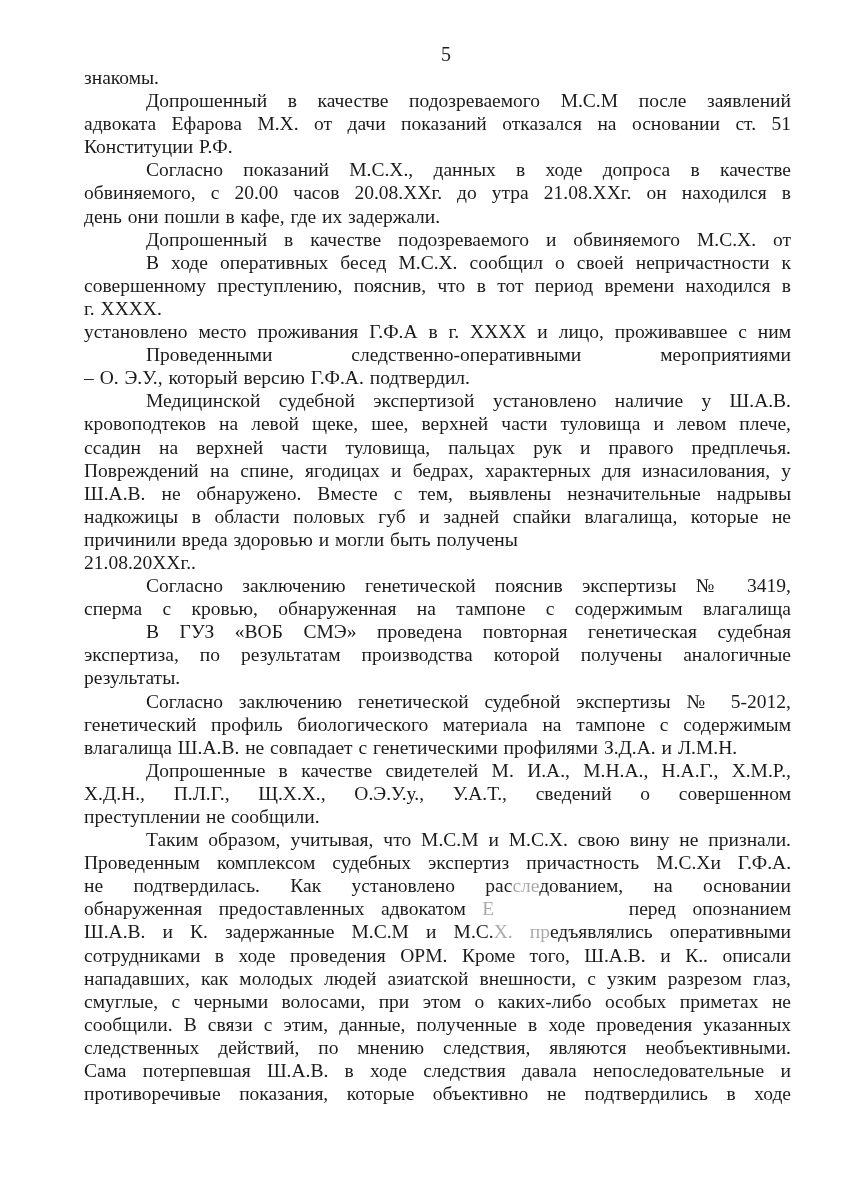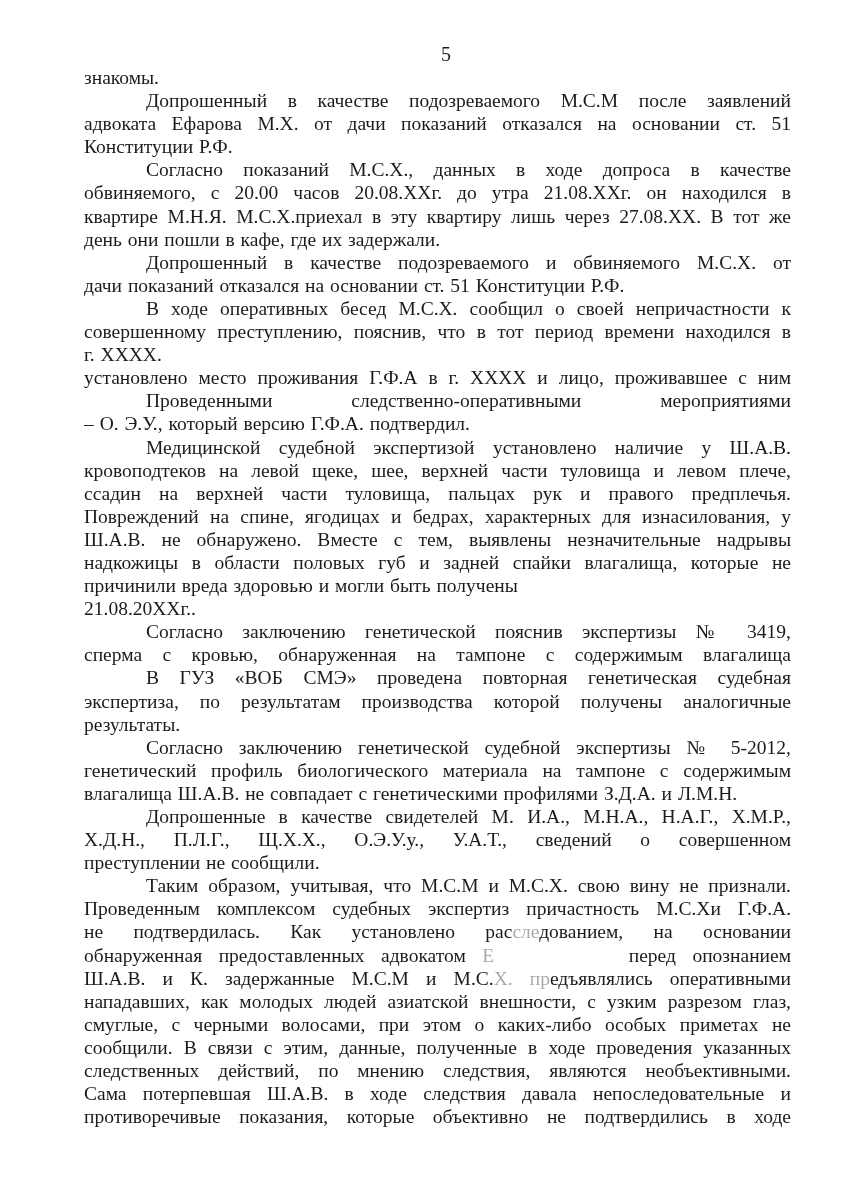--- a/index.html
+++ b/index.html
@@ -69,26 +69,24 @@
         <div class="line last"><span class="">знакомы.</span></div>
       </div>
       <div class="para">
         <div class="line first"><span class="">Допрошенный в качестве подозреваемого М.С.М после заявлений</span></div>
         <div class="line"><span class="">адвоката Ефарова М.Х. от дачи показаний отказался на основании ст. 51</span></div>
         <div class="line last"><span class="">Конституции Р.Ф.</span></div>
       </div>
       <div class="para">
         <div class="line first"><span class="">Согласно показаний М.С.Х., данных в ходе допроса в качестве</span></div>
         <div class="line"><span class="">обвиняемого, с 20.00 часов 20.08.ХХг. до утра 21.08.ХХг. он находился в</span></div>
-        <div class="line"><span class="">квартире М.Н.Я. М.С.Х.приехал в эту квартиру лишь через 27.08.ХХ. В тот же</span></div>
         <div class="line last"><span class="">день они пошли в кафе, где их задержали.</span></div>
       </div>
       <div class="para">
         <div class="line first"><span class="">Допрошенный в качестве подозреваемого и обвиняемого М.С.Х. от</span></div>
-        <div class="line last"><span class="">дачи показаний отказался на основании ст. 51 Конституции Р.Ф.</span></div>
       </div>
       <div class="para">
         <div class="line first"><span class="">В ходе оперативных бесед М.С.Х. сообщил о своей непричастности к</span></div>
         <div class="line"><span class="">совершенному преступлению, пояснив, что в тот период времени находился в</span></div>
         <div class="line last"><span class="">г. ХХХХ.</span></div>
       </div>
       <div class="para">
         <div class="line"><span class="">установлено место проживания Г.Ф.А в г. ХХХХ и лицо, проживавшее с ним</span></div>
         <div class="line first"><span class="">Проведенными следственно-оперативными мероприятиями</span></div>
         <div class="line last"><span class="">– О. Э.У., который версию Г.Ф.А. подтвердил.</span></div>
@@ -123,20 +121,21 @@
         <div class="line first"><span class="">Допрошенные в качестве свидетелей М. И.А., М.Н.А., Н.А.Г., Х.М.Р.,</span></div>
         <div class="line"><span class="">Х.Д.Н., П.Л.Г., Щ.Х.Х., О.Э.У.у., У.А.Т., сведений о совершенном</span></div>
         <div class="line last"><span class="">преступлении не сообщили.</span></div>
       </div>
       <div class="para">
         <div class="line first"><span class="">Таким образом, учитывая, что М.С.М и М.С.Х. свою вину не признали.</span></div>
         <div class="line"><span class="">Проведенным комплексом судебных экспертиз причастность М.С.Хи Г.Ф.А.</span></div>
         <div class="line"><span class="">не подтвердилась. Как установлено рас</span><span class="fade">сле</span><span class="">дованием, на основании</span></div>
         <div class="line"><span class="">обнаруженная предоставленных адвокатом </span><span class="fade">Е</span><span class="gap" style="width: 118px;"></span> <span class="">перед опознанием</span></div>
         <div class="line"><span class="">Ш.А.В. и К. задержанные М.С.М и М.С.</span><span class="fade">Х. пр</span><span class="">едъявлялись оперативными</span></div>
+        <div class="line"><span class="">сотрудниками в ходе проведения ОРМ. Кроме того, Ш.А.В. и К.. описали</span></div>
         <div class="line"><span class="">нападавших, как молодых людей азиатской внешности, с узким разрезом глаз,</span></div>
         <div class="line"><span class="">смуглые, с черными волосами, при этом о каких-либо особых приметах не</span></div>
         <div class="line"><span class="">сообщили. В связи с этим, данные, полученные в ходе проведения указанных</span></div>
         <div class="line"><span class="">следственных действий, по мнению следствия, являются необъективными.</span></div>
         <div class="line"><span class="">Сама потерпевшая Ш.А.В. в ходе следствия давала непоследовательные и</span></div>
         <div class="line"><span class="">противоречивые показания, которые объективно не подтвердились в ходе</span></div>
       </div>
     </div>
 </div>
 

